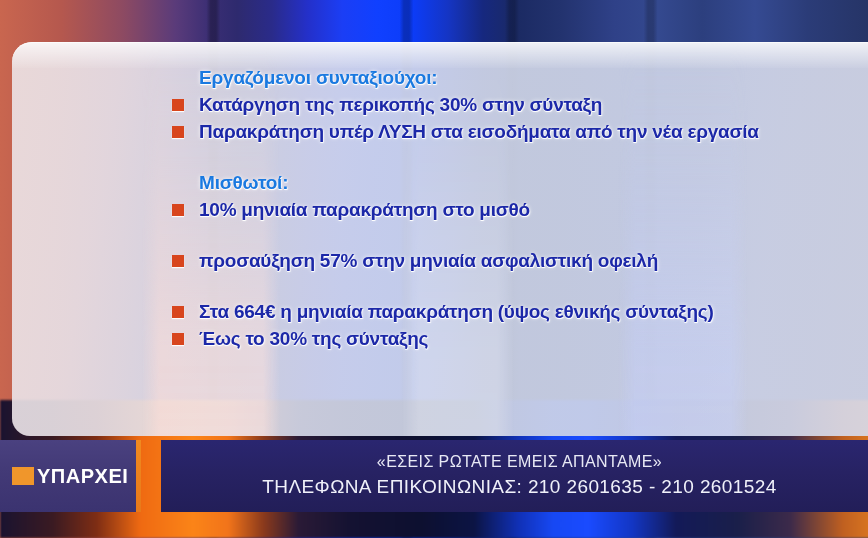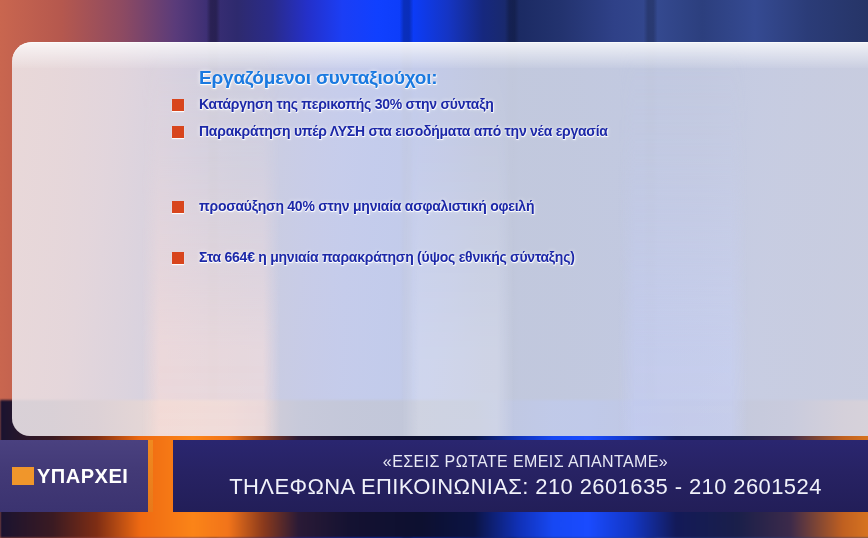--- a/index.html
+++ b/index.html
@@ -158,21 +158,21 @@
   .bullet {
     flex: 0 0 auto;
     width: 12px;
     height: 12px;
     background: #d8451d;
     margin: 8px 15px 0 0;
     box-shadow: 0 1px 1px rgba(255,255,255,0.9);
   }
   .item-text {
     color: #1c28a8;
-    font-size: 14px;
+    font-size: 19px;
     font-weight: bold;
     letter-spacing: -0.25px;
     text-shadow:
       0 1px 0 rgba(255,255,255,0.95),
       0 0 4px rgba(255,255,255,0.85),
       1px 1px 1px rgba(255,255,255,0.75);
     white-space: nowrap;
   }
   .gap { height: 24px; }
 
@@ -181,21 +181,21 @@
     position: absolute;
     left: 0;
     right: 0;
     top: 440px;
     height: 72px;
     display: flex;
     align-items: stretch;
   }
   .logo-box {
     position: relative;
-    width: 148px;
+    width: 136px;
     background: linear-gradient(180deg, #4a4180 0%, #433a77 40%, #3b3370 100%);
     display: flex;
     flex-direction: column;
     justify-content: center;
     padding-left: 12px;
     box-sizing: border-box;
   }
   .logo-row {
     display: flex;
     align-items: center;
@@ -236,21 +236,21 @@
   }
   .quote-line {
     color: #e8e9f5;
     font-size: 16px;
     letter-spacing: 0.4px;
     line-height: 24px;
     white-space: nowrap;
   }
   .phones-line {
     color: #f0f1fa;
-    font-size: 22px;
+    font-size: 19px;
     letter-spacing: 0.4px;
     line-height: 26px;
     white-space: nowrap;
   }
 </style>
 </head>
 <body>
 
 <div id="screen">
 
@@ -271,36 +271,47 @@
           <span class="item-text">Κατάργηση της περικοπής 30% στην σύνταξη</span>
         </div>
         <div class="item">
           <span class="bullet"></span>
           <span class="item-text">Παρακράτηση υπέρ ΛΥΣΗ στα εισοδήματα από την νέα εργασία</span>
         </div>
       </div>
 
       <div class="gap"></div>
 
+      <div class="group">
+        <div class="group-head">Μισθωτοί:</div>
+        <div class="item">
+          <span class="bullet"></span>
+          <span class="item-text">10% μηνιαία παρακράτηση στο μισθό</span>
+        </div>
+      </div>
 
       <div class="gap"></div>
 
       <div class="group">
         <div class="item">
           <span class="bullet"></span>
-          <span class="item-text">προσαύξηση 40% στην μηνιαία ασφαλιστική οφειλή</span>
+          <span class="item-text">προσαύξηση 57% στην μηνιαία ασφαλιστική οφειλή</span>
         </div>
       </div>
 
       <div class="gap"></div>
 
       <div class="group">
         <div class="item">
           <span class="bullet"></span>
           <span class="item-text">Στα 664€ η μηνιαία παρακράτηση (ύψος εθνικής σύνταξης)</span>
+        </div>
+        <div class="item">
+          <span class="bullet"></span>
+          <span class="item-text">Έως το 30% της σύνταξης</span>
         </div>
       </div>
 
     </div>
   </div>
 
   <div class="lower-bar">
 
     <div class="logo-box">
       <div class="logo-row">

